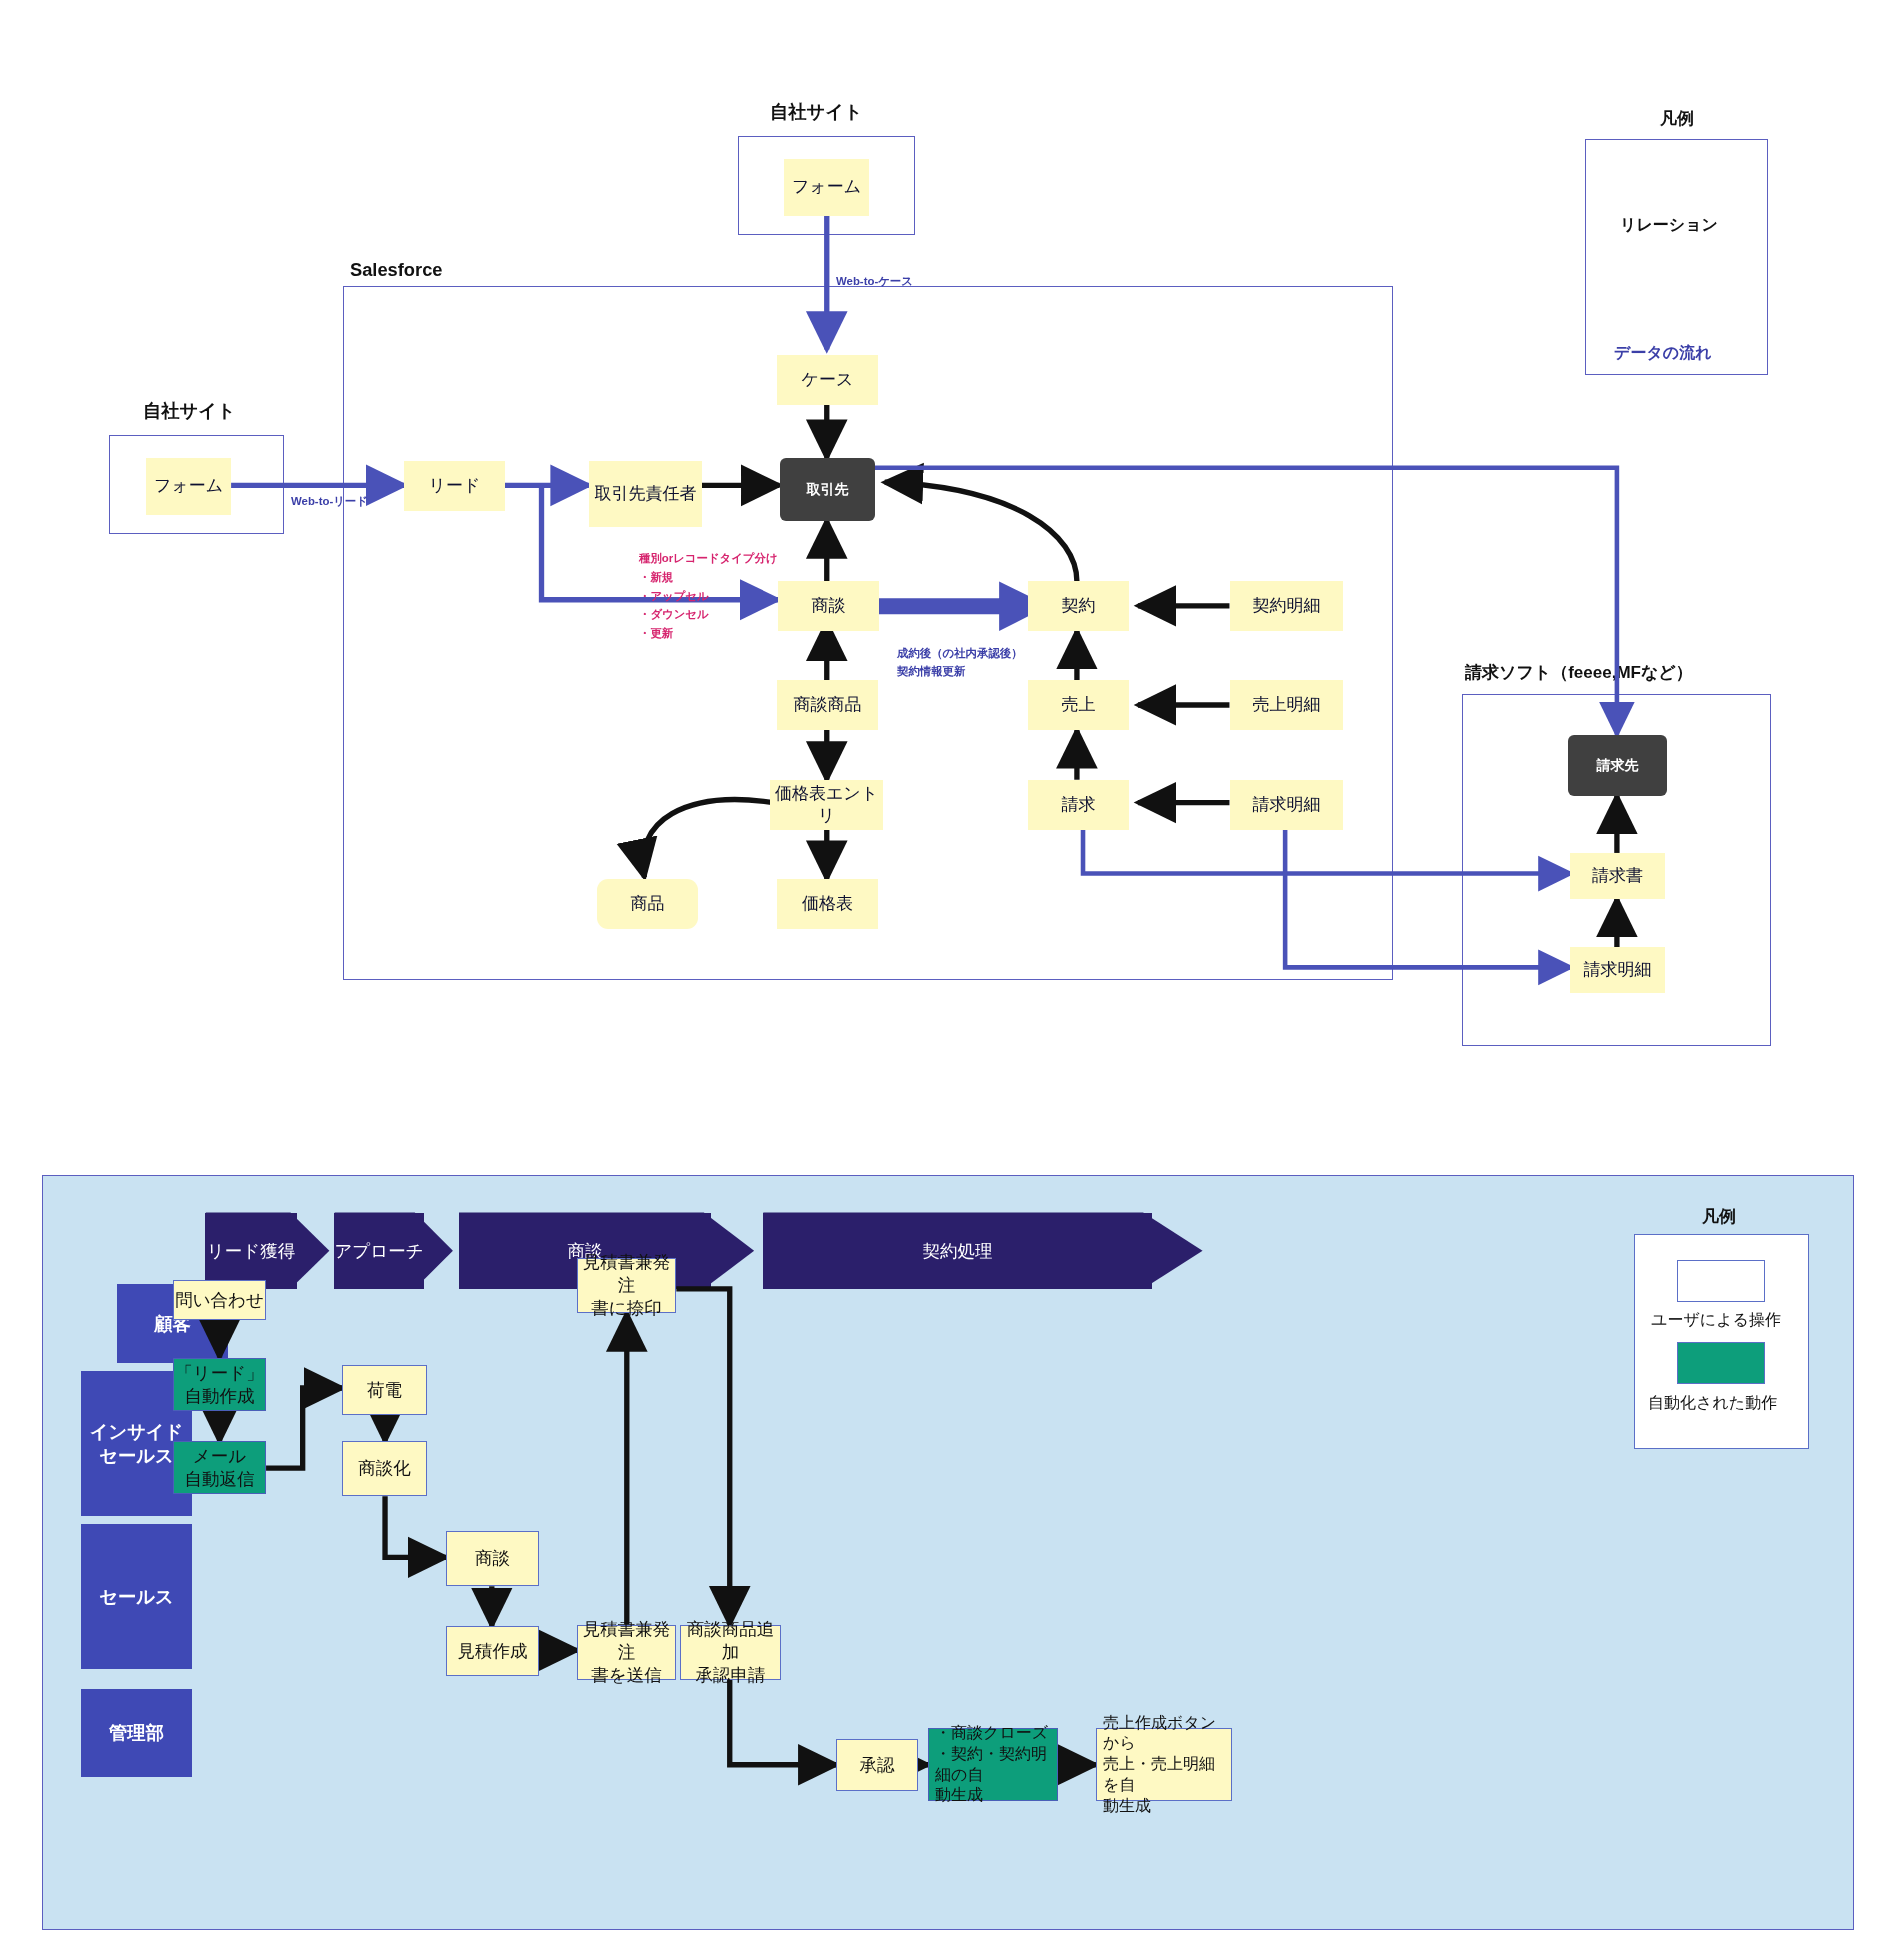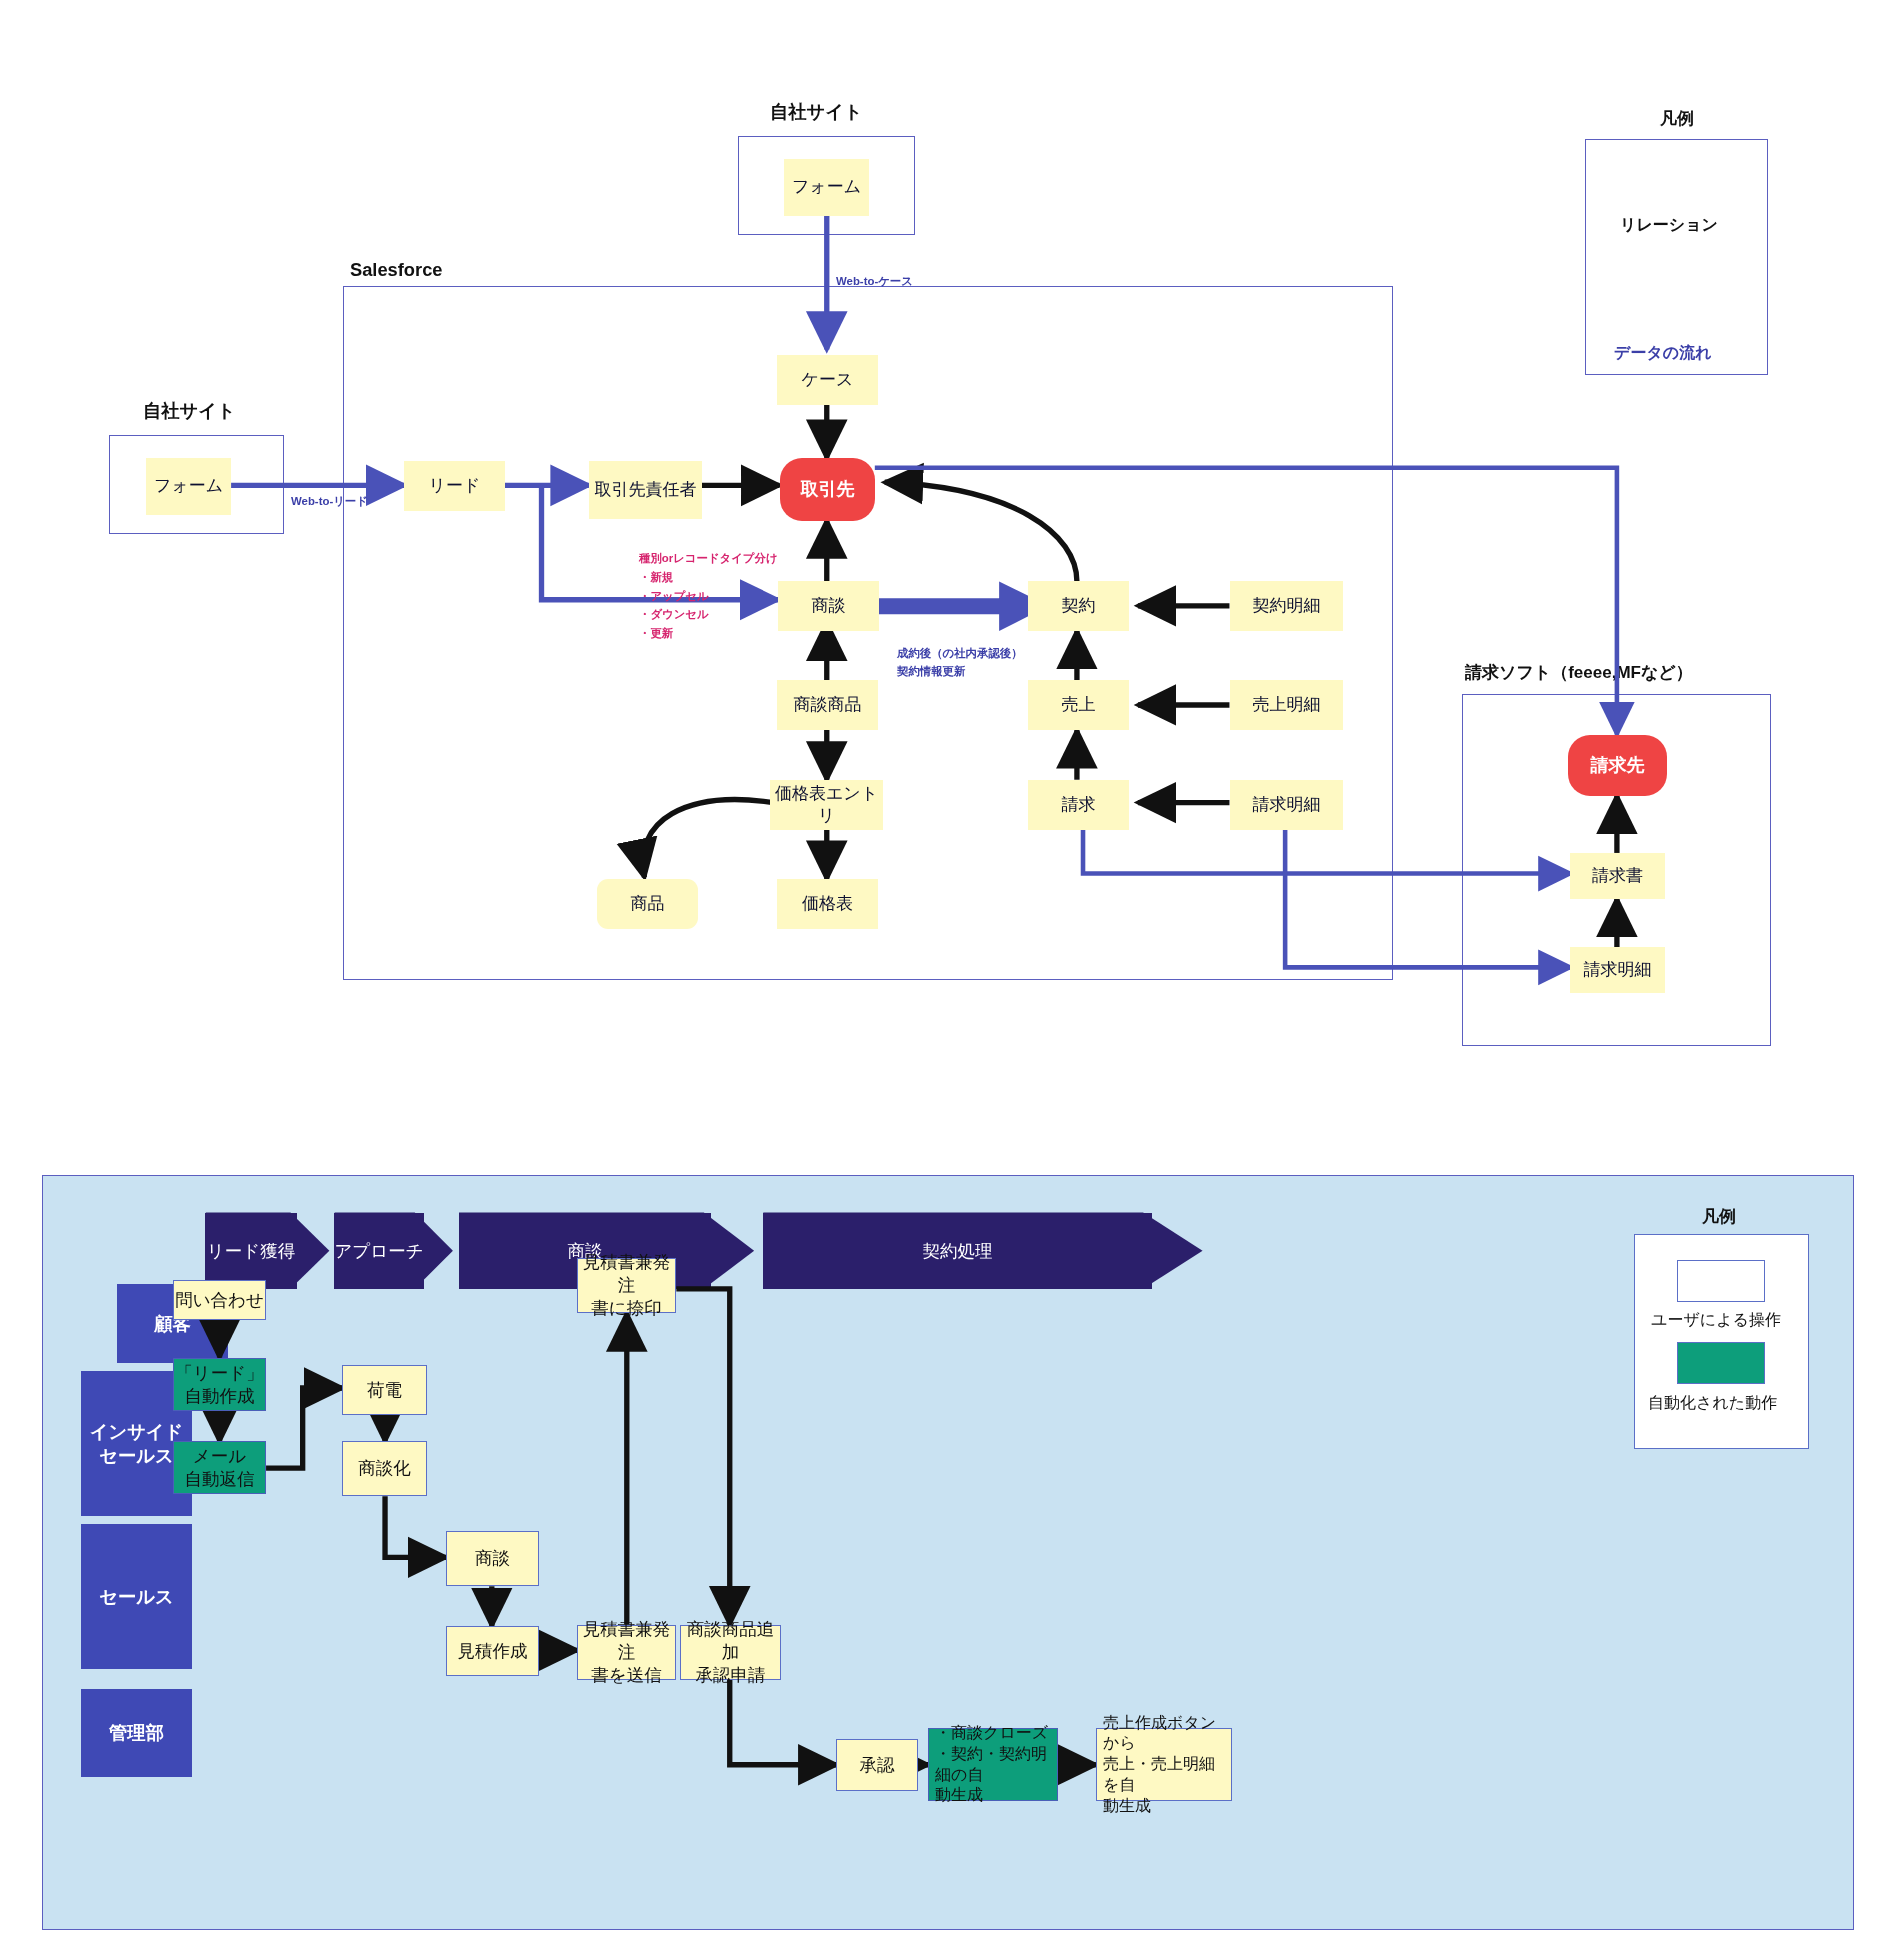--- a/index.html
+++ b/index.html
@@ -27,25 +27,25 @@
     white-space:pre-line;
   }
   
   .entity{
     background:#fef9c3;
     color:#0d1030;
     font-size:17px;
     font-weight:400;
   }
   .entity-dark{
-    background:#ef4444;
+    background:#404040;
     color:#ffffff;
-    font-size:18px;
-    font-weight:700;
-    border-radius:22px;
+    font-size:14px;
+    font-weight:700;
+    border-radius:6px;
   }
   .group-box{
     position:absolute;
     box-sizing:border-box;
     border:1.5px solid #5b5ec0;
     background:transparent;
   }
   .group-label{
     position:absolute;
     font-size:18.3px;
@@ -258,21 +258,21 @@
   </svg>
 
   <div class="node entity" style="left:784px; top:159px; width:85px; height:57px;">フォーム</div>
 
   <div class="node entity" style="left:146px; top:458px; width:85px; height:57px;">フォーム</div>
 
   <div class="node entity" style="left:777px; top:355px; width:101px; height:50px;">ケース</div>
 
   <div class="node entity" style="left:404px; top:461px; width:101px; height:50px;">リード</div>
 
-  <div class="node entity" style="left:589px; top:461px; width:113px; height:58px;">取引先責任者</div>
+  <div class="node entity" style="left:589px; top:461px; width:113px; height:66px;">取引先責任者</div>
 
   <div class="node entity-dark" style="position:absolute; display:flex; align-items:center; justify-content:center;
               left:780px; top:458px; width:95px; height:63px;">取引先</div>
 
   <div class="node entity" style="left:778px; top:581px; width:101px; height:50px;">商談</div>
 
   <div class="node entity" style="left:777px; top:680px; width:101px; height:50px;">商談商品</div>
 
   <div class="node entity" style="left:770px; top:780px; width:113px; height:50px;">価格表エントリ</div>
 

